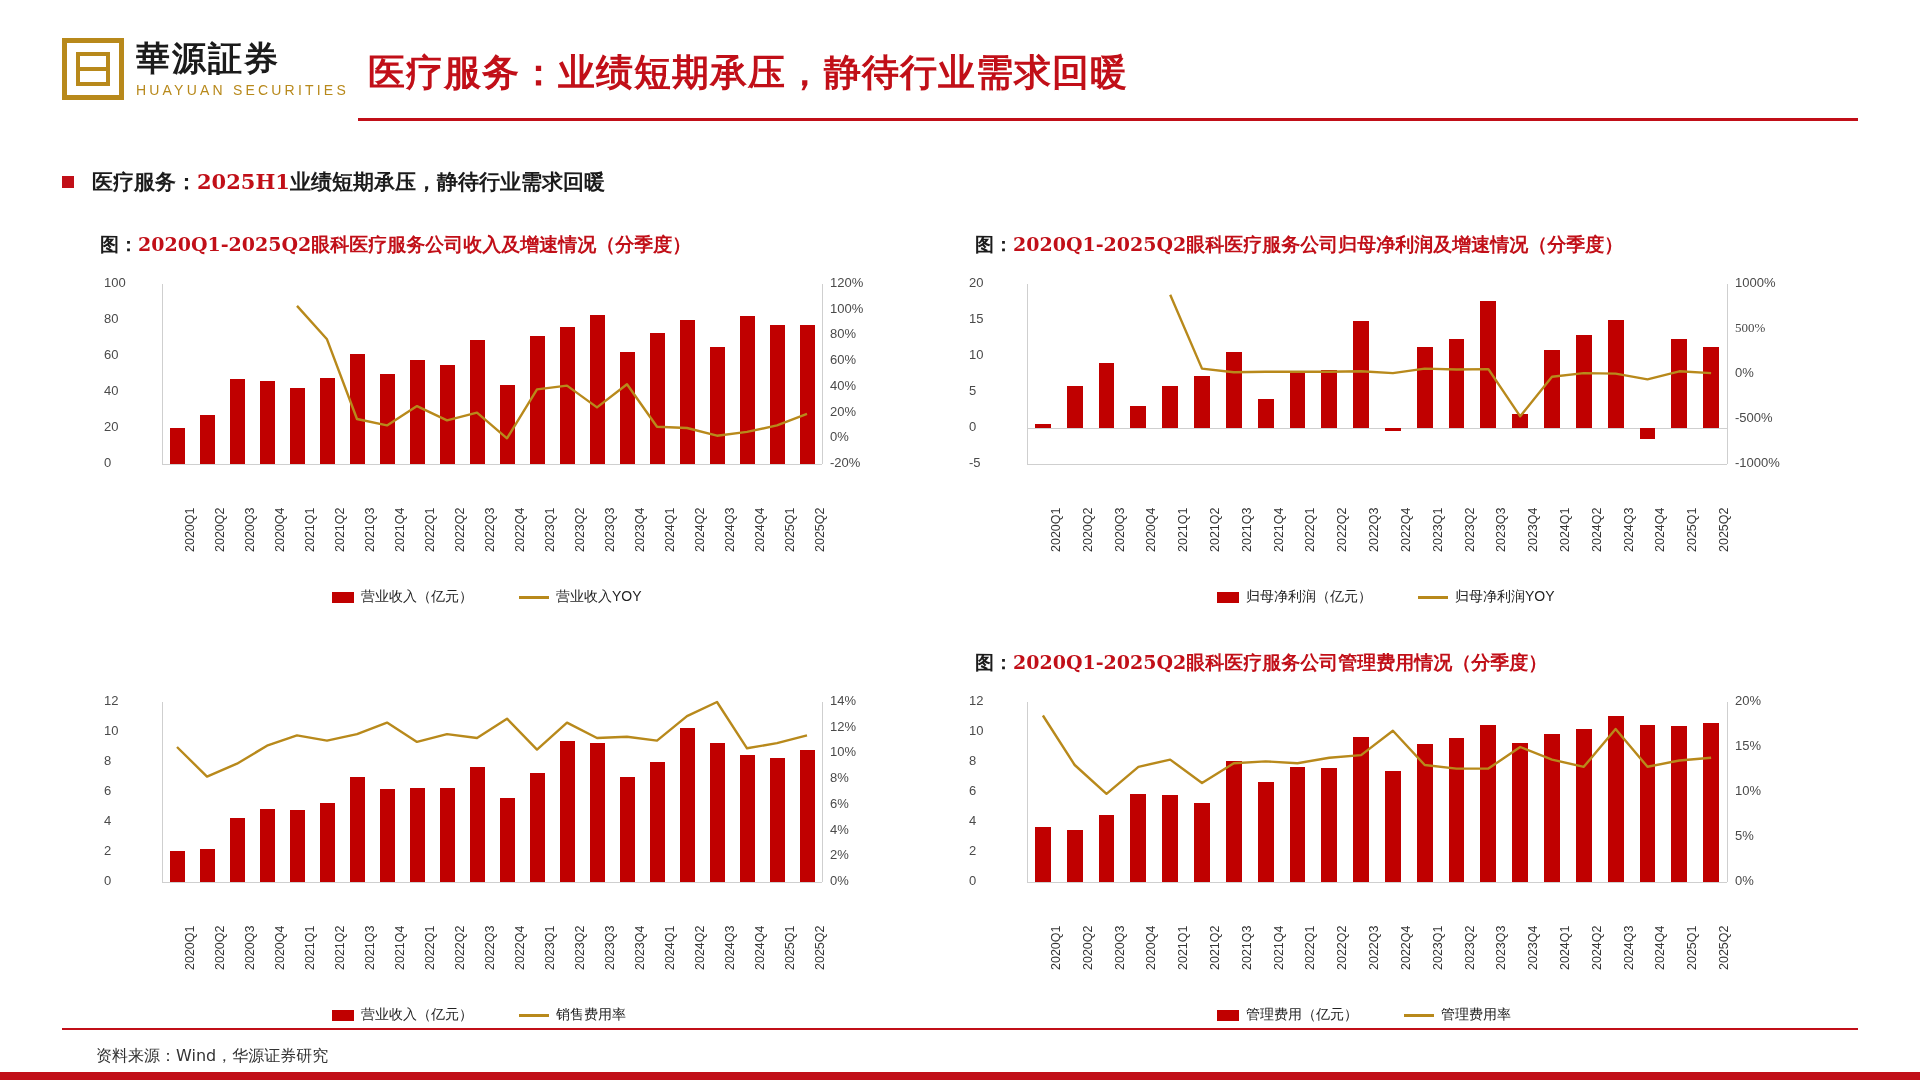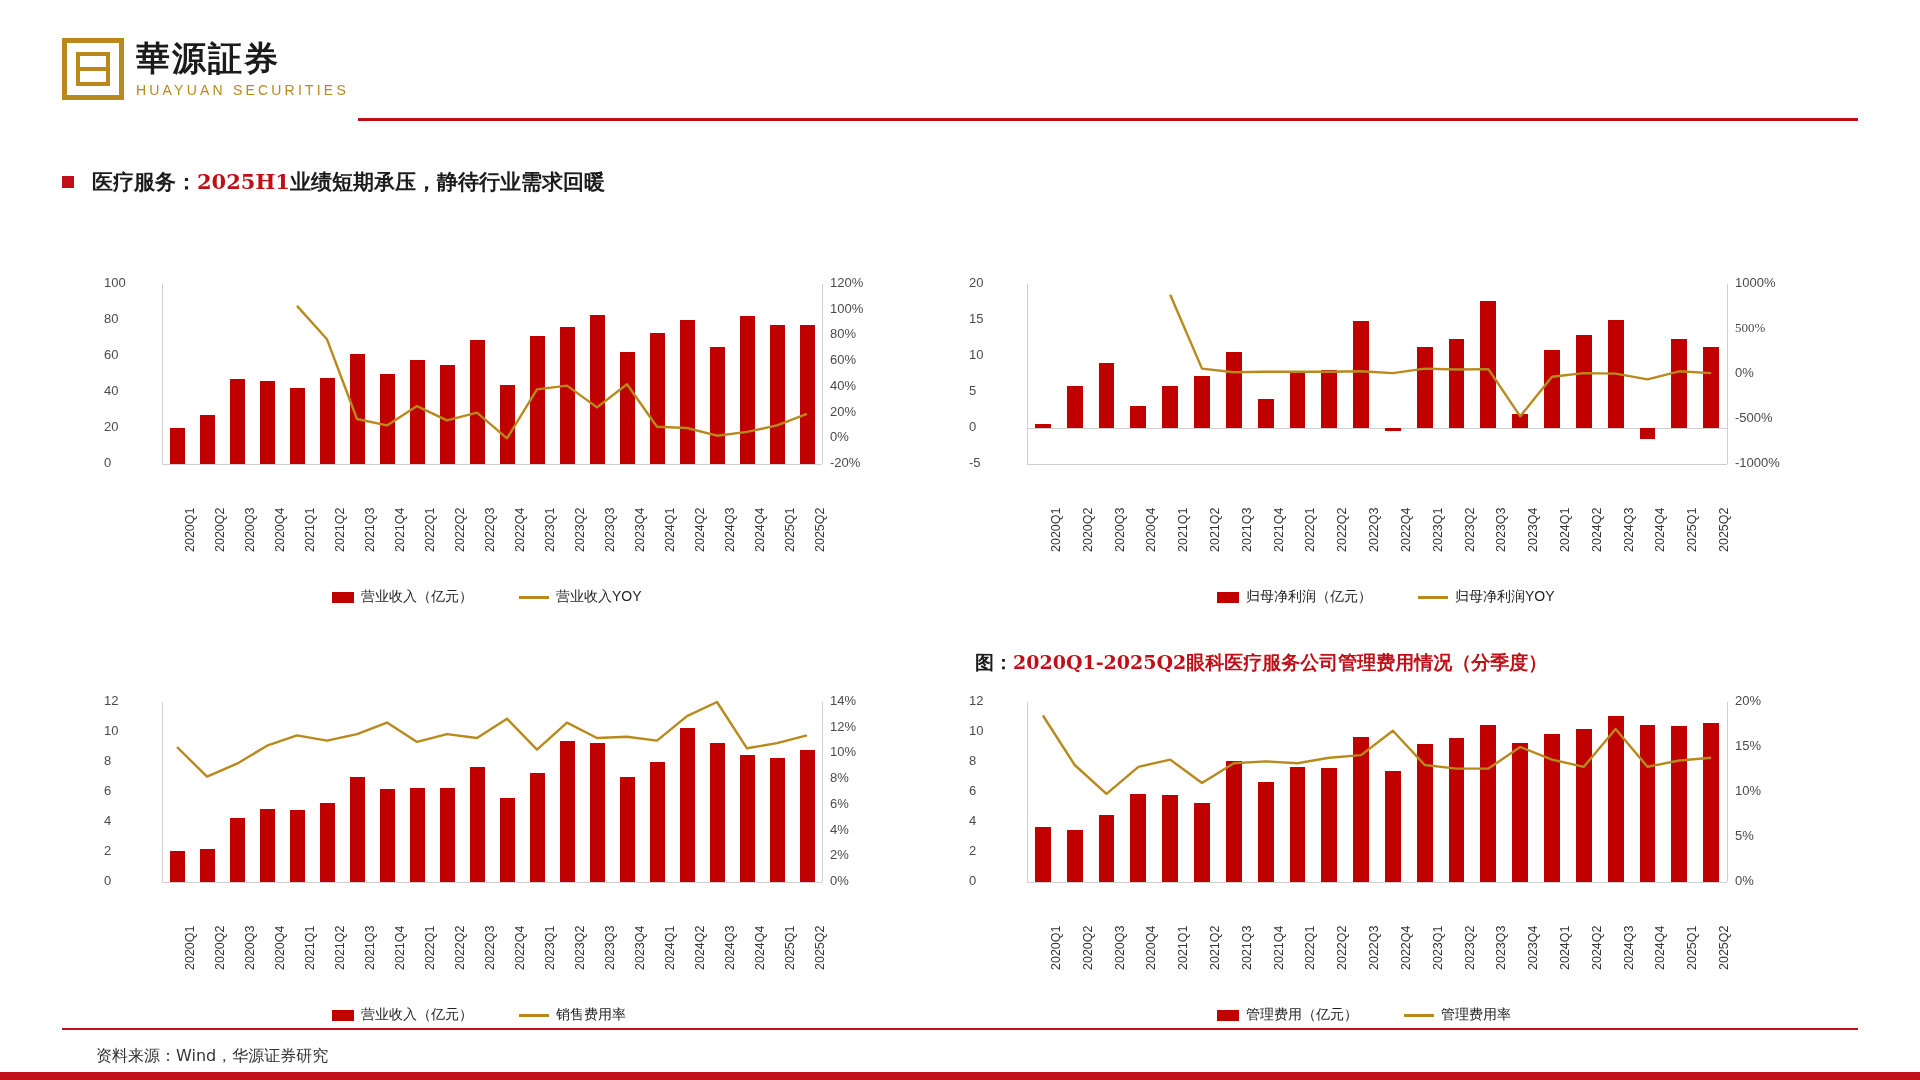--- a/index.html
+++ b/index.html
@@ -208,29 +208,31 @@
   <div class="header">
     <div class="logo-block">
       <div class="logo-mark">
           <div class="inner"></div>
         </div>
       <div class="logo-text">
         <div class="logo-cn">華源証券</div>
         <div class="logo-en">HUAYUAN SECURITIES</div>
       </div>
     </div>
+    <div class="header-title">医疗服务：业绩短期承压，静待行业需求回暖</div>
     <div class="header-rule"></div>
   </div>
 
   <div class="bullet-row">
     <div class="bullet-sq"></div>
     <div class="bullet-text"><span>医疗服务：</span><span class="hl">2025H1</span><span>业绩短期承压，静待行业需求回暖</span></div>
   </div>
 
   <div class="panel" style="left:100px; top:232px; width:830px; height:370px;">
+    <div class="panel-title"><span class="lead">图：</span><span>2020Q1-2025Q2眼科医疗服务公司收入及增速情况（分季度）</span></div>
     <div class="plot-wrap" id="plot-revenue" style="position: absolute; left: 0px; top: 42px; width: 800px; height: 352px;">
         <div class="axis-line" style="left:62px; top:10px; width:1px; height:180px;"></div>
         <div class="axis-line" style="left:722px; top:10px; width:1px; height:180px;"></div>
         <div class="axis-line" style="left:62px; top:190px; width:660px; height:1px;"></div>
         <div class="tick-label left" style="left:4px; top:181px; width:50px;">0</div>
         <div class="tick-label left" style="left:4px; top:145px; width:50px;">20</div>
         <div class="tick-label left" style="left:4px; top:109px; width:50px;">40</div>
         <div class="tick-label left" style="left:4px; top:73px; width:50px;">60</div>
         <div class="tick-label left" style="left:4px; top:37px; width:50px;">80</div>
         <div class="tick-label left" style="left:4px; top:1px; width:50px;">100</div>
@@ -297,20 +299,21 @@
           <span style="display:inline-block;width:26px"></span>
           <span class="item">
             <span class="swatch-line"></span>
             <span>营业收入YOY</span>
           </span>
         </div>
       </div>
   </div>
 
   <div class="panel" style="left:975px; top:232px; width:880px; height:370px;">
+    <div class="panel-title"><span class="lead">图：</span><span>2020Q1-2025Q2眼科医疗服务公司归母净利润及增速情况（分季度）</span></div>
     <div class="plot-wrap" id="plot-netprofit" style="position: absolute; left: 0px; top: 42px; width: 848px; height: 352px;">
         <div class="axis-line" style="left:52px; top:10px; width:1px; height:180px;"></div>
         <div class="axis-line" style="left:752px; top:10px; width:1px; height:180px;"></div>
         <div class="axis-line" style="left:52px; top:190px; width:700px; height:1px;"></div>
         <div class="axis-line" style="left:52px; top:154px; width:700px; height:1px;"></div>
         <div class="tick-label left" style="left:-6px; top:181px; width:50px;">-5</div>
         <div class="tick-label left" style="left:-6px; top:145px; width:50px;">0</div>
         <div class="tick-label left" style="left:-6px; top:109px; width:50px;">5</div>
         <div class="tick-label left" style="left:-6px; top:73px; width:50px;">10</div>
         <div class="tick-label left" style="left:-6px; top:37px; width:50px;">15</div>

